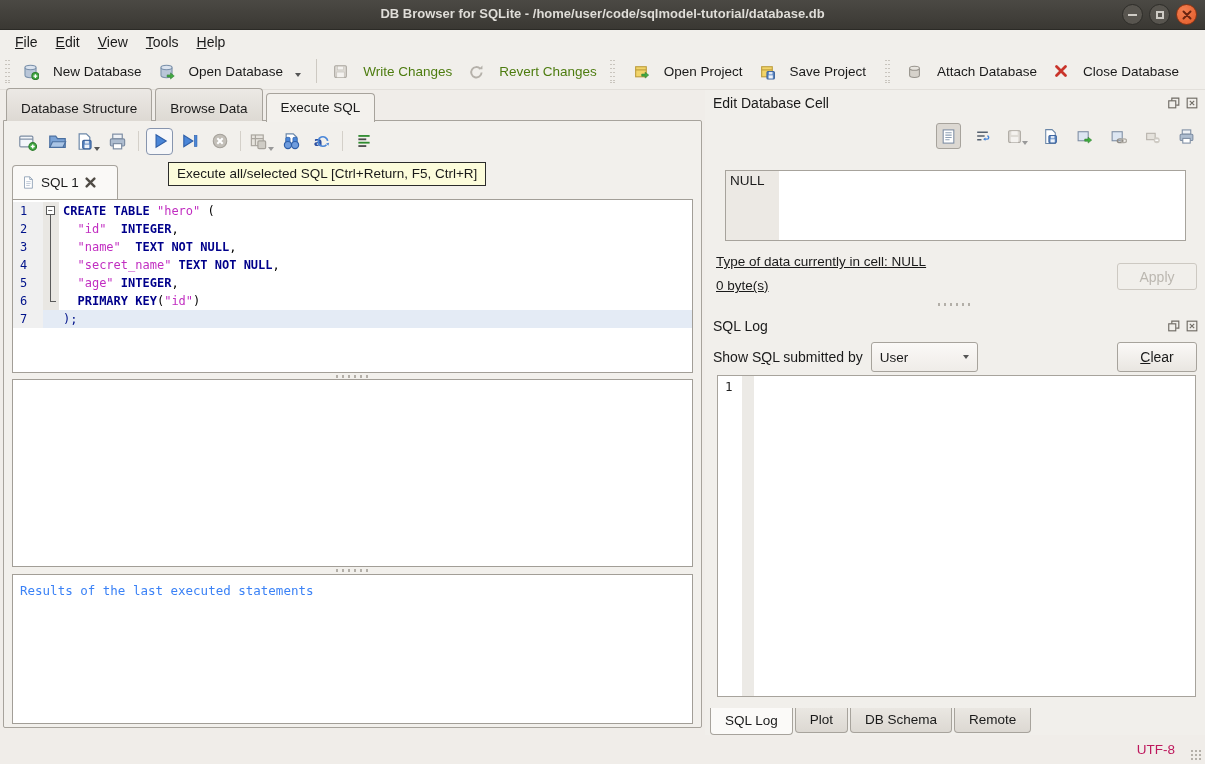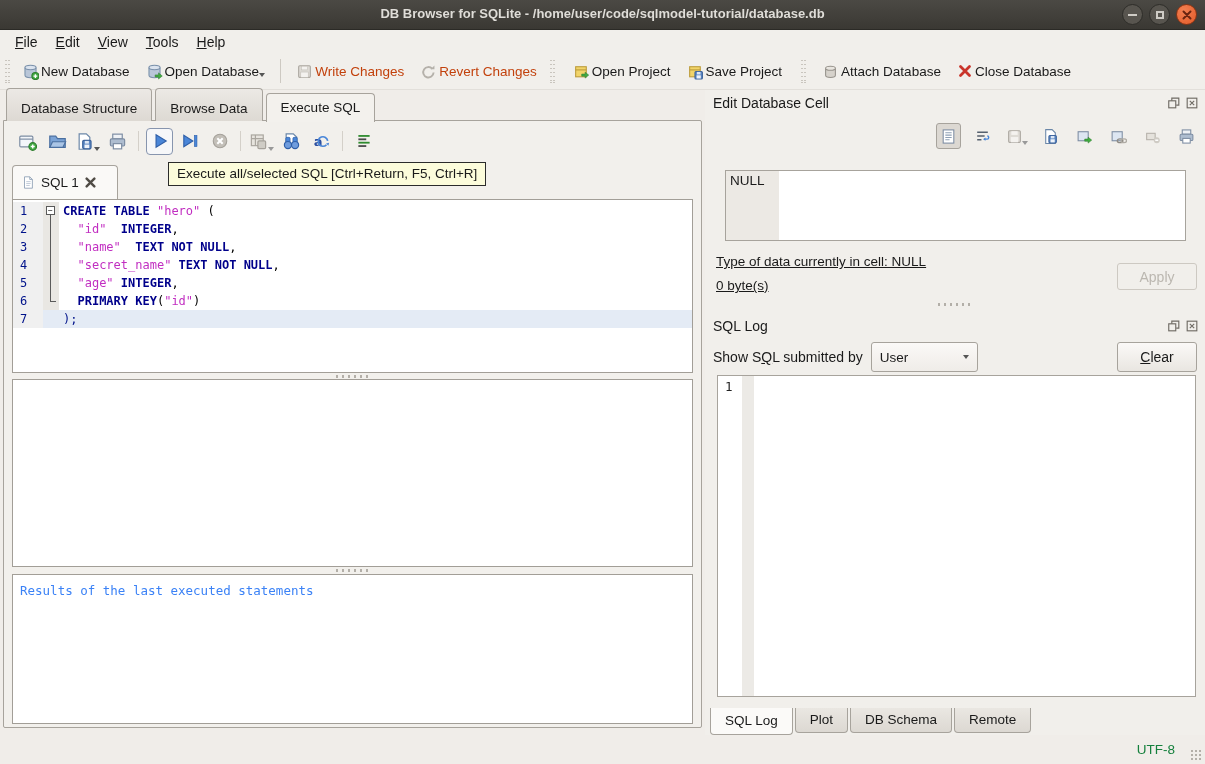--- a/index.html
+++ b/index.html
@@ -28,22 +28,22 @@
 
   
   .toolbar { position:absolute; left:0; top:53px; width:100%; height:37px;
     background:#F1EFEB; display:flex; align-items:center; border-bottom:1px solid #E2DFDA; }
   .grip { width:6px; height:24px; margin:0 4px;
     background-image:repeating-linear-gradient(#c9c5be 0 1.5px, transparent 1.5px 4px),
                      repeating-linear-gradient(#c9c5be 0 1.5px, transparent 1.5px 4px);
     background-size:1.5px 22px; background-repeat:repeat-y,repeat-y;
     background-position:1px 1px,4px 1px; }
   .tsep { width:1px; height:24px; background:#cdc9c2; margin:0 7px; }
-  .tbtn { display:flex; align-items:center; gap:2px; padding:5px 8px; font-size:13.5px; }
-  .tbtn.disabled { color:#c2410c; }
+  .tbtn { display:flex; align-items:center; gap:14px; padding:5px 8px; font-size:13.5px; }
+  .tbtn.disabled { color:#4d7c0f; }
   .caret-dn { width:0; height:0; border-left:3.5px solid transparent; border-right:3.5px solid transparent;
     border-top:4px solid #555; align-self:flex-end; margin:0 0 3px -2px; }
 
   
   .tabbar { position:absolute; left:6px; top:92px; height:29px; display:flex; align-items:flex-end; z-index:3; }
   .tab { font-size:13.5px; padding:12px 14px 5px; background:linear-gradient(#ECE9E5,#DDD9D3);
     border:1px solid #A7A39C; border-bottom:none; border-radius:4px 4px 0 0; margin-right:3px; }
   .tab.active { background:#F3F1ED; padding:6px 14px 7px; position:relative; top:1px; }
 
   
@@ -113,21 +113,21 @@
     border:1px solid #A7A39C; display:flex; font-family:"DejaVu Sans Mono", monospace; font-size:12.5px; }
   .loggutter { width:24px; padding:3px 0 0 7px; color:#222; }
   .logfold { width:12px; background:#ECEAE6; }
   .btabs { position:absolute; left:5px; top:618px; display:flex; align-items:flex-start; }
   .btab { font-size:13.5px; padding:4px 14px 5px; background:linear-gradient(#EAE7E2,#DCD8D2);
     border:1px solid #A7A39C; border-top:none; border-radius:0 0 4px 4px; margin-right:2px; }
   .btab.active { background:#FBFAF8; padding:5px 14px 6px; }
 
   
   .statusbar { position:absolute; left:0; top:735px; width:100%; height:29px; background:#F0EDE9; }
-  .encoding { position:absolute; right:30px; top:7px; color:#15803d; font-size:13.5px; }
+  .encoding { position:absolute; right:30px; top:7px; color:#be185d; font-size:13.5px; }
   .sizegrip { position:absolute; right:3px; bottom:3px; width:12px; height:12px;
     background-image:radial-gradient(#b3afa8 1px, transparent 1.2px); background-size:4px 4px; }
 </style>
 </head>
 <body>
 
 <div class="app">
 
   <div class="titlebar">
     <div class="title">DB Browser for SQLite - /home/user/code/sqlmodel-tutorial/database.db</div>

